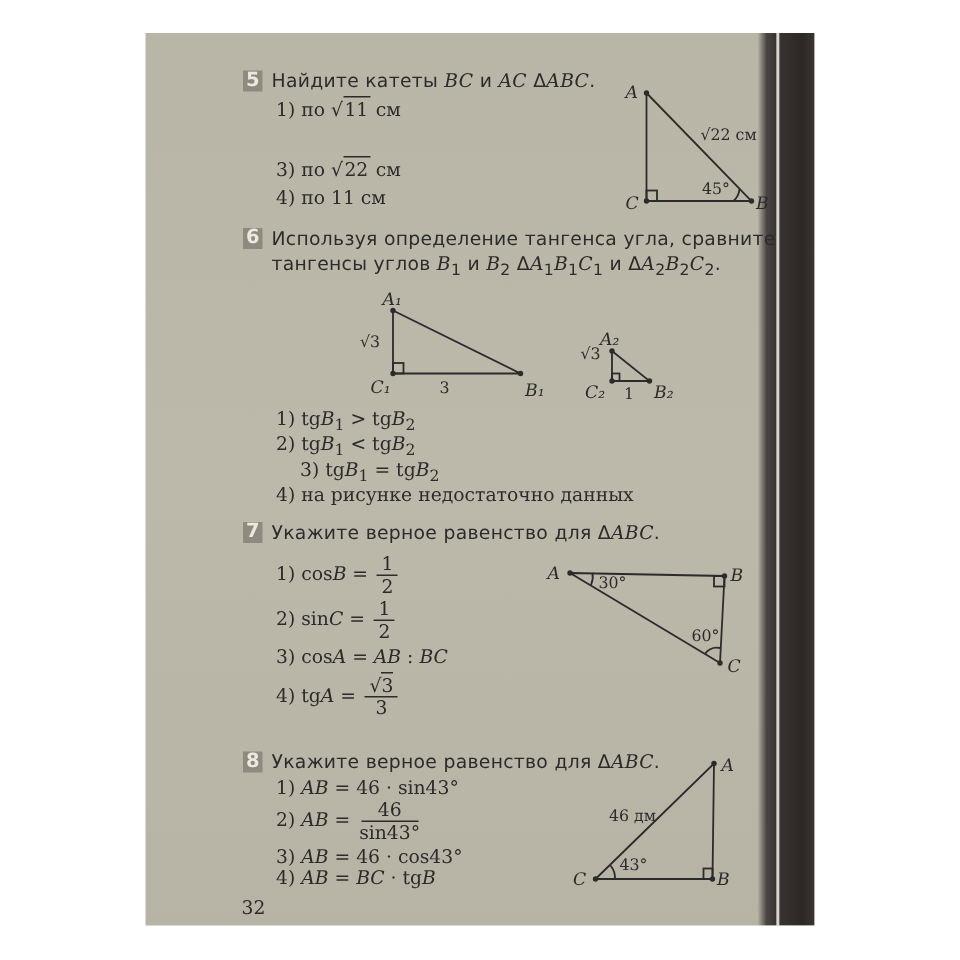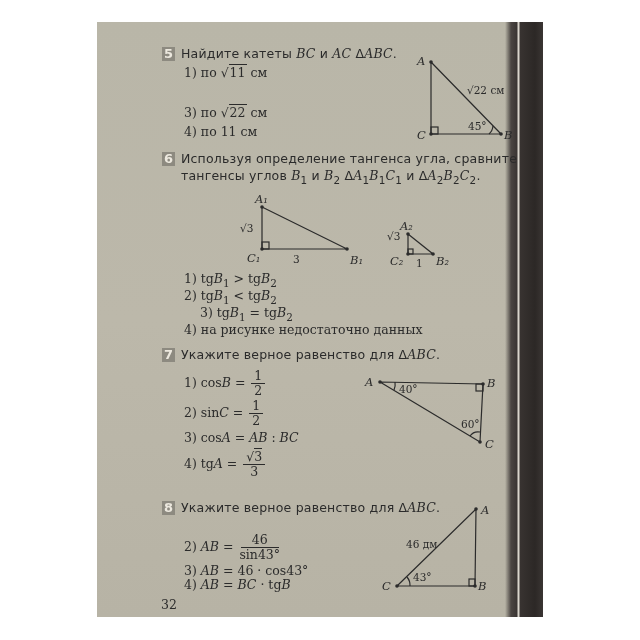--- a/index.html
+++ b/index.html
@@ -116,25 +116,26 @@
       </span></div>
   <div class="abs opt" style="left:87px;top:408px;">3) cos<i>A</i> = <i>AB</i> : <i>BC</i></div>
   <div class="abs opt" style="left:87px;top:428px;">4) tg<i>A</i> = <span class="frac">
         <span class="num">√<span style="border-top:1px solid #2b2b2b">3</span></span>
         <span class="den">3</span>
       </span></div>
 
   <div class="lbl" style="left:268px;top:353px;">A</div>
   <div class="lbl" style="left:390px;top:354px;">B</div>
   <div class="lbl" style="left:388px;top:415px;">C</div>
-  <div class="lbln" style="left:302px;top:361px;">40°</div>
+  <div class="lbln" style="left:302px;top:361px;">30°</div>
   <div class="lbln" style="left:364px;top:396px;">60°</div>
 
   <div class="qnum" style="left:65px;top:479px;">8</div>
   <div class="abs qtext" style="left:84px;top:478px;">Укажите верное равенство для Δ<i>ABC</i>.</div>
+  <div class="abs opt" style="left:87px;top:495px;">1) <i>AB</i> = 46 · sin43°</div>
   <div class="abs opt" style="left:87px;top:511px;">2) <i>AB</i> = <span class="frac">
         <span class="num">&nbsp;&nbsp;46&nbsp;&nbsp;</span>
         <span class="den">sin43°</span>
       </span></div>
   <div class="abs opt" style="left:87px;top:541px;">3) <i>AB</i> = 46 · cos43°</div>
   <div class="abs opt" style="left:87px;top:555px;">4) <i>AB</i> = <i>BC</i> · tg<i>B</i></div>
 
   <div class="lbl" style="left:384px;top:481px;">A</div>
   <div class="lbl" style="left:285px;top:557px;">C</div>
   <div class="lbl" style="left:381px;top:557px;">B</div>

